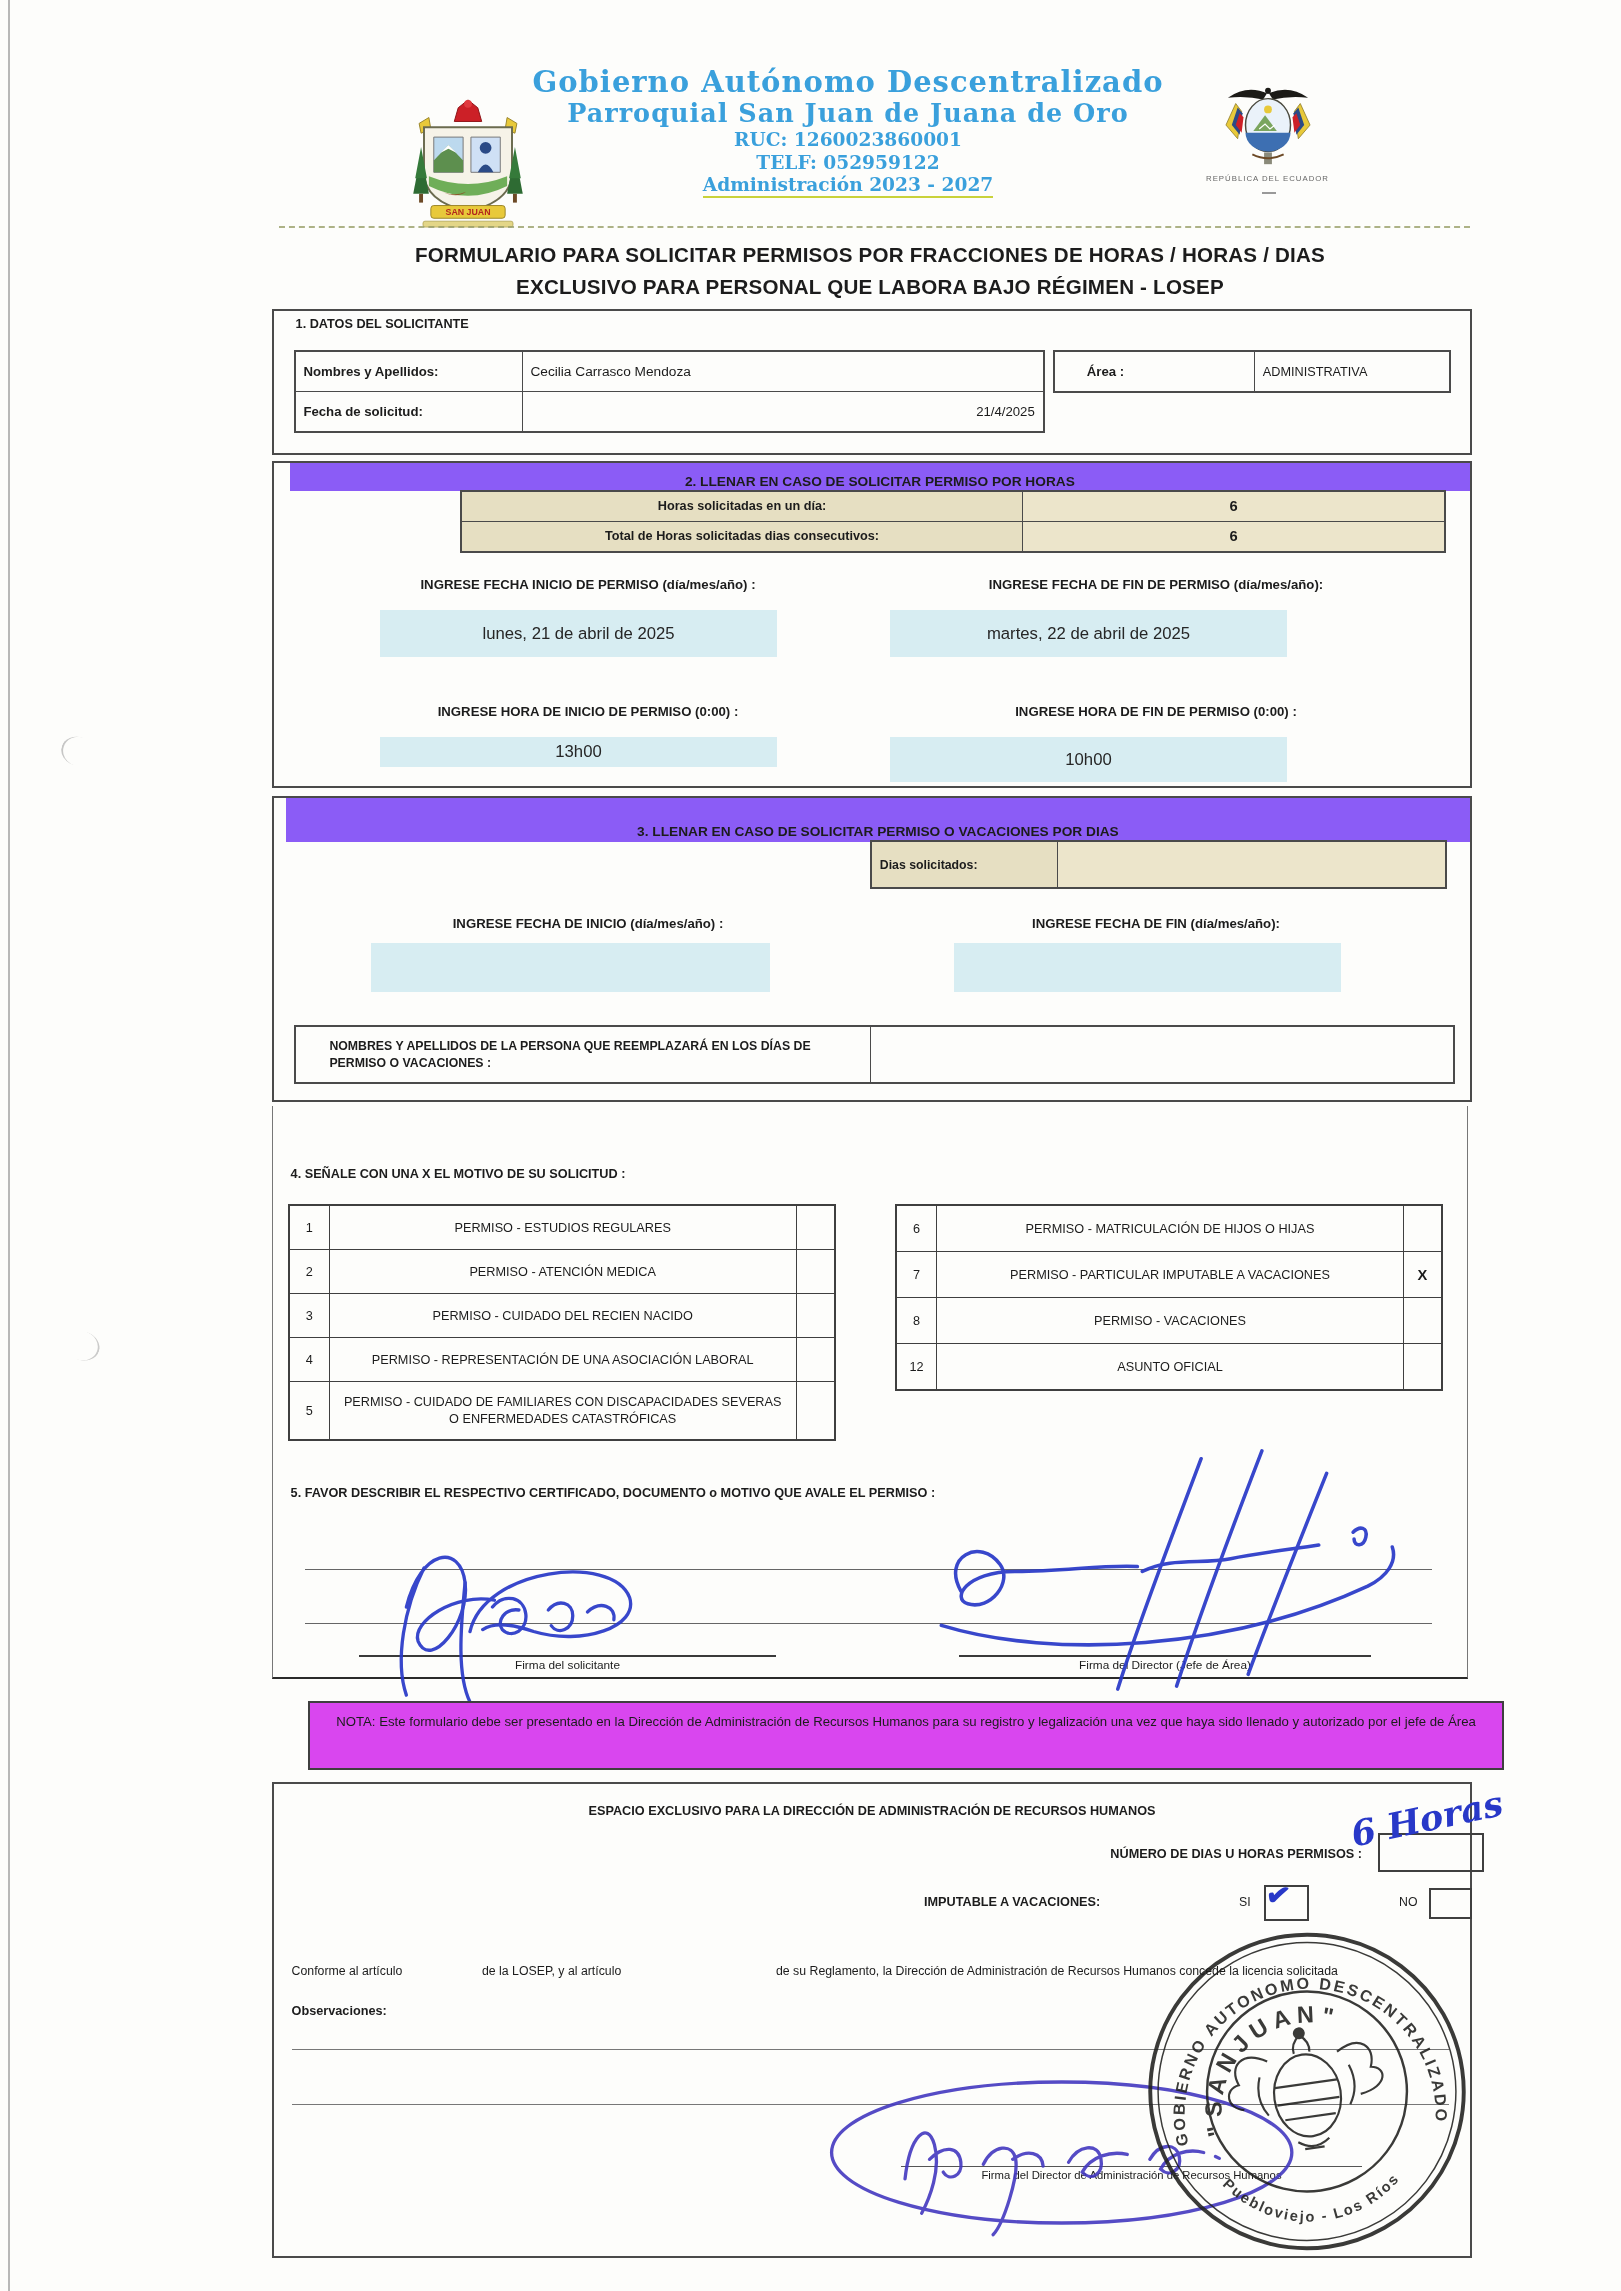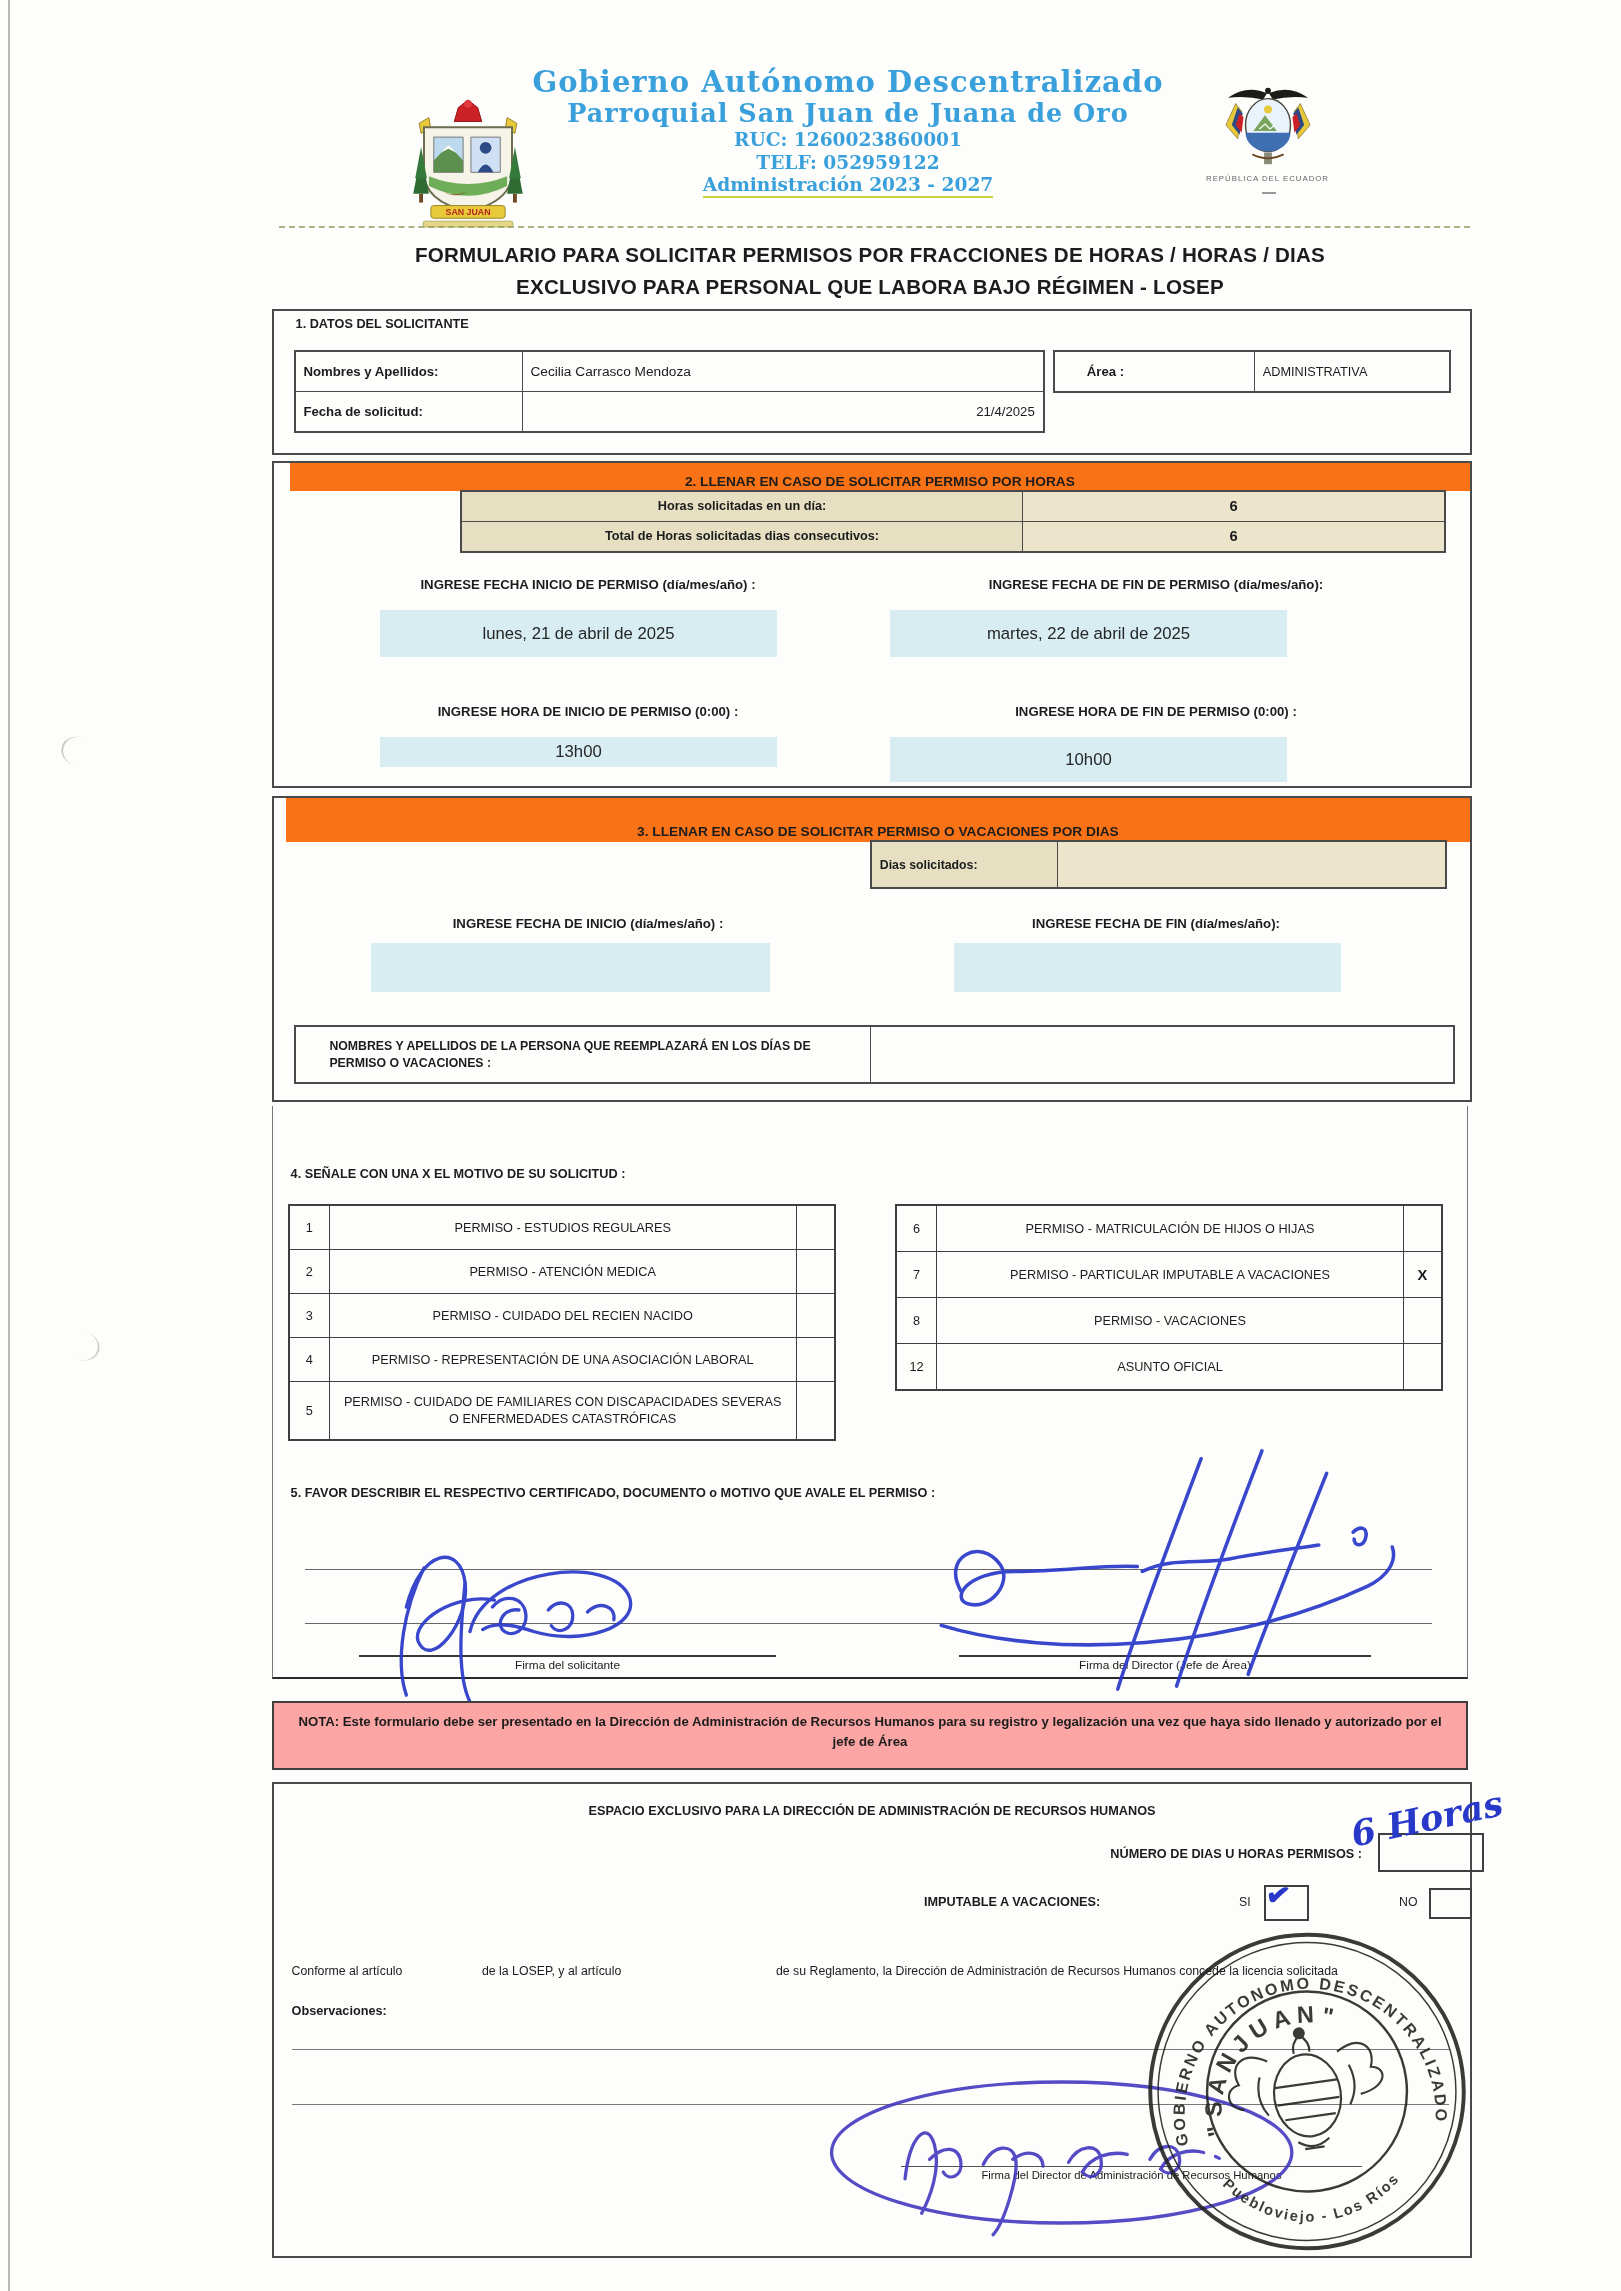--- a/index.html
+++ b/index.html
@@ -12,21 +12,21 @@
   .org2{font-family:"DejaVu Serif",serif;font-weight:bold;color:#3aa0dc;font-size:25.5px;text-align:center;letter-spacing:1px;}
   .org-small{font-family:"DejaVu Serif",serif;font-weight:bold;color:#3aa0dc;font-size:18.6px;text-align:center;}
   .admin-underline{border-bottom:2.9px solid #c9d23a;padding-bottom:1px;}
   .dashes{border-top:2px dashed #9aa06a;opacity:.8;}
   .seal-caption{font-size:7.8px;letter-spacing:1px;color:#666;text-align:center;}
   
   .title-line{font-size:20.6px;font-weight:bold;text-align:center;letter-spacing:0.2px;}
   
   .sbox{position:absolute;border:2px solid #4a4a4a;background:transparent;}
   .sec-heading{font-size:12.7px;font-weight:bold;}
-  .cyanbar{position:absolute;background:#f97316;display:flex;align-items:flex-end;justify-content:center;
+  .cyanbar{position:absolute;background:#8b5cf6;display:flex;align-items:flex-end;justify-content:center;
            font-size:13.7px;font-weight:bold;padding-bottom:2.9px;}
   
   .ftable{position:absolute;border:2px solid #4a4a4a;}
   .frow{display:flex;border-bottom:1.5px solid #4a4a4a;}
   .frow:last-child{border-bottom:none;}
   .fcell-label{display:flex;align-items:center;font-weight:bold;font-size:13.2px;padding:0 7.8px;
                border-right:1.5px solid #4a4a4a;box-sizing:border-box;}
   .fcell-value{display:flex;align-items:center;font-size:13.7px;padding:0 7.8px;box-sizing:border-box;flex:1;}
   .beige-l{background:#e6dfc2;}
   .beige-v{background:#ece5cb;}
@@ -38,22 +38,22 @@
   .mrow{display:flex;border-bottom:1.5px solid #3f3f3f;align-items:stretch;}
   .mrow:last-child{border-bottom:none;}
   .mnum{width:39px;border-right:1.5px solid #3f3f3f;display:flex;align-items:center;justify-content:center;font-size:12.7px;}
   .mlabel{flex:1;display:flex;align-items:center;justify-content:center;text-align:center;font-size:12.7px;padding:0 7.8px;}
   .mmark{width:37px;border-left:1.5px solid #3f3f3f;display:flex;align-items:center;justify-content:center;
          font-size:14.7px;font-weight:bold;}
   .hline{position:absolute;border-top:1.5px solid #666;}
   .sigline{position:absolute;border-top:2px solid #3a3a3a;}
   .sigcaption{position:absolute;font-size:11.8px;text-align:center;}
   
-  .nota-box{position:absolute;background:#fca5a5;border:2px solid #3f3f3f;box-sizing:border-box;
-            font-size:13.2px;font-weight:bold;text-align:center;padding:8.8px 15.7px;line-height:1.55;}
+  .nota-box{position:absolute;background:#d946ef;border:2px solid #3f3f3f;box-sizing:border-box;
+            font-size:13.2px;font-weight:normal;text-align:center;padding:8.8px 15.7px;line-height:1.55;margin-left:36px;}
   
   .small-bold{font-weight:bold;font-size:12.7px;}
   .checkbox{position:absolute;border:2px solid #3f3f3f;background:transparent;}
   .ink{color:#2838c8;}
   .handwrite{font-family:"DejaVu Serif",serif;font-style:italic;font-weight:bold;}
   .stamp-text{font-family:"Liberation Sans",sans-serif;font-weight:bold;fill:#20201e;}
 </style>
 </head>
 <body>
 

